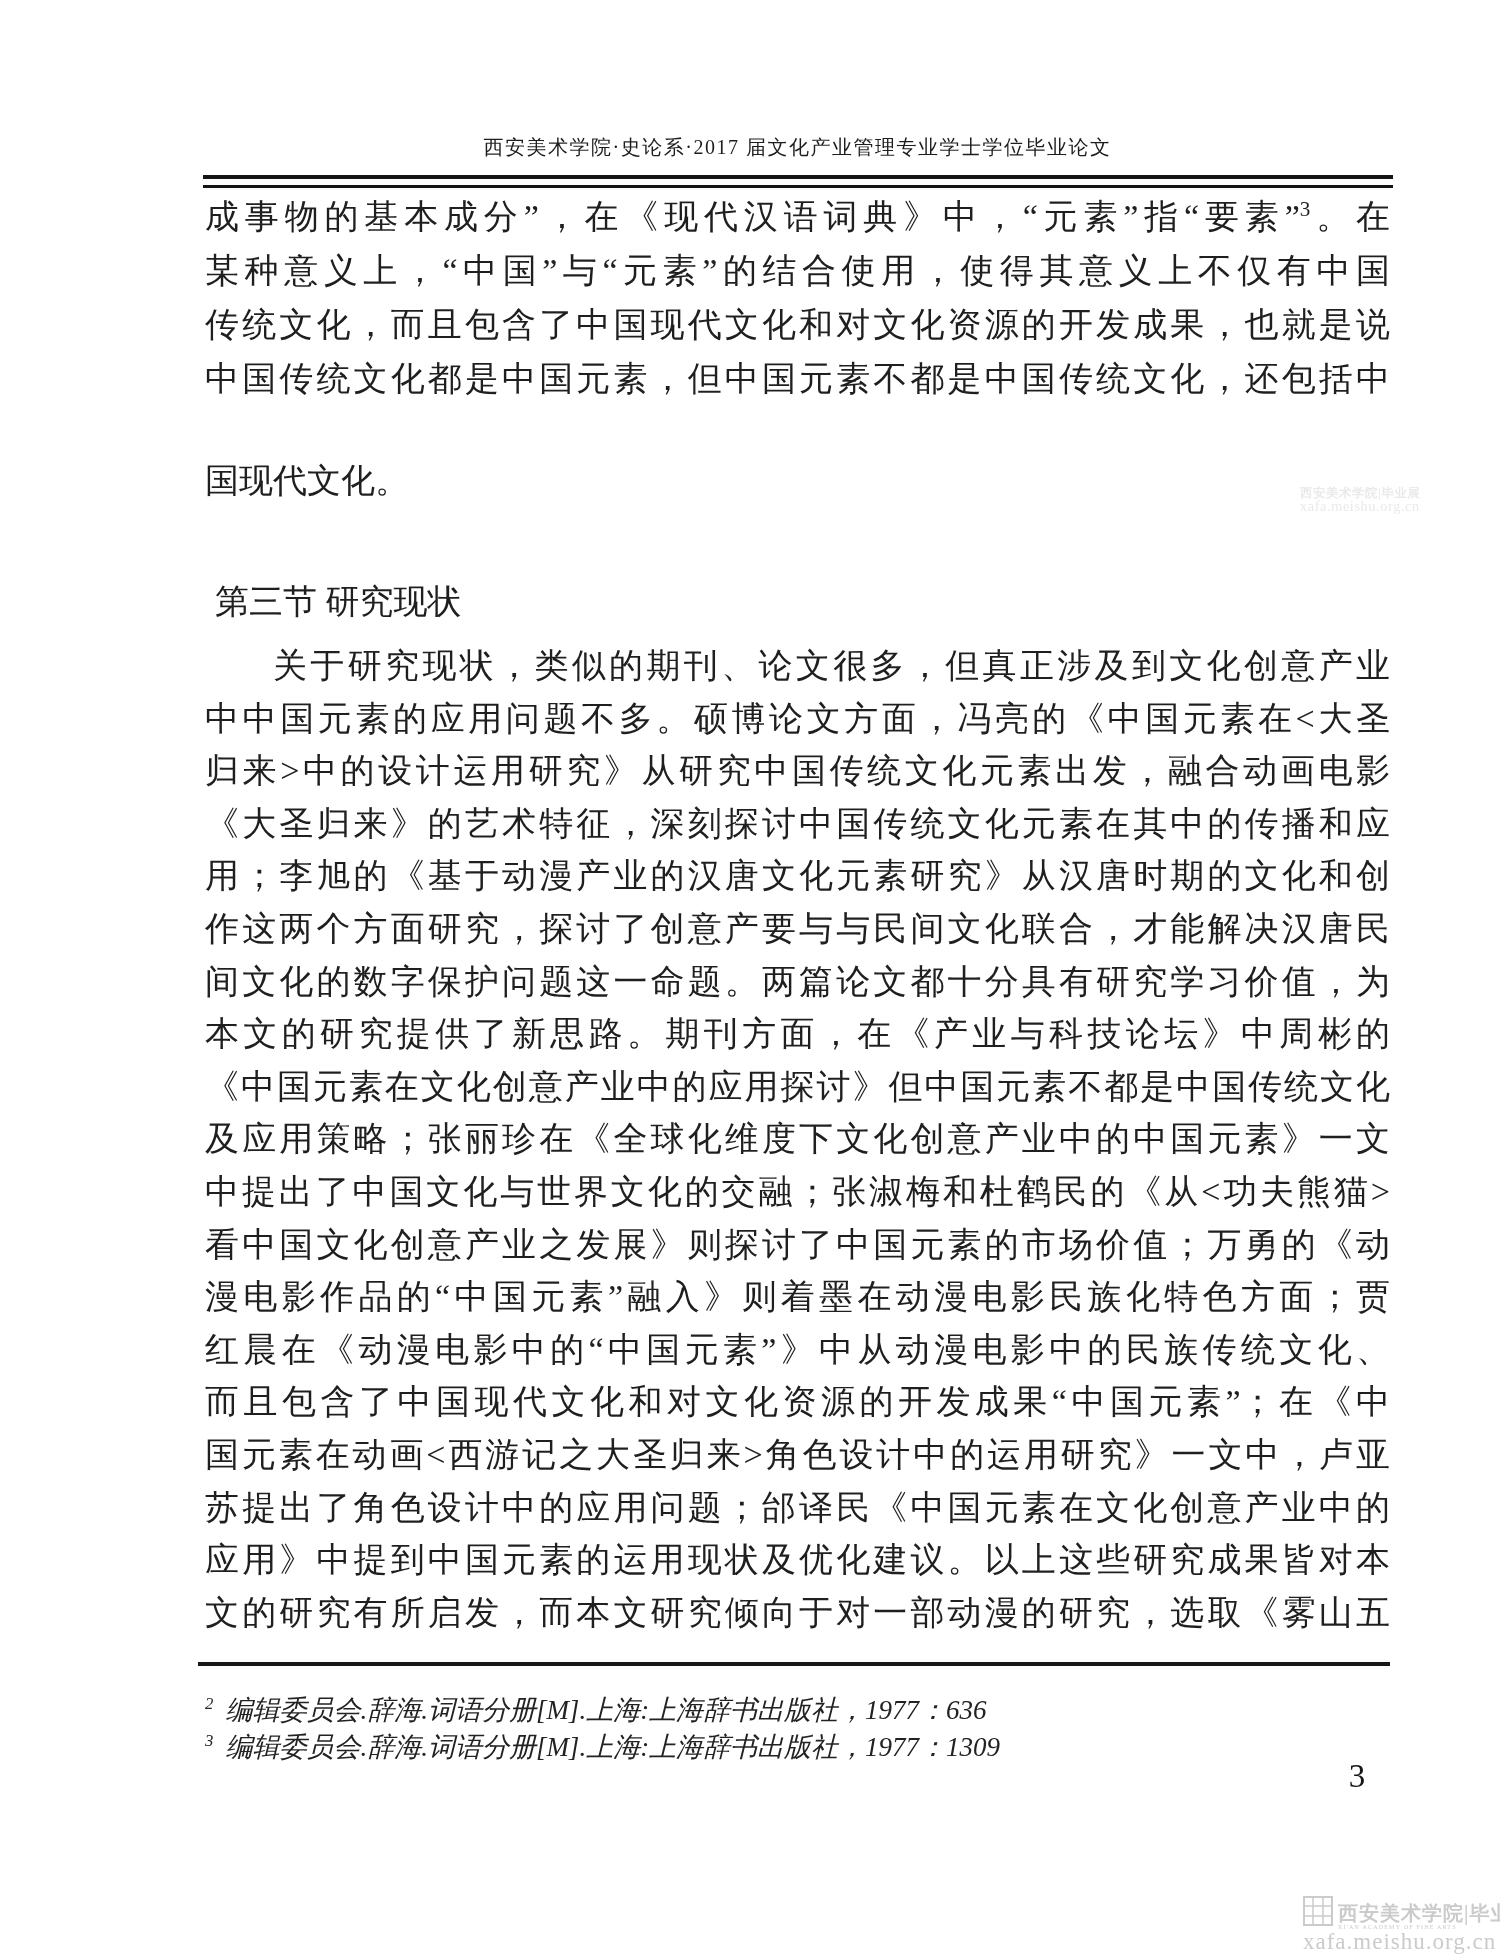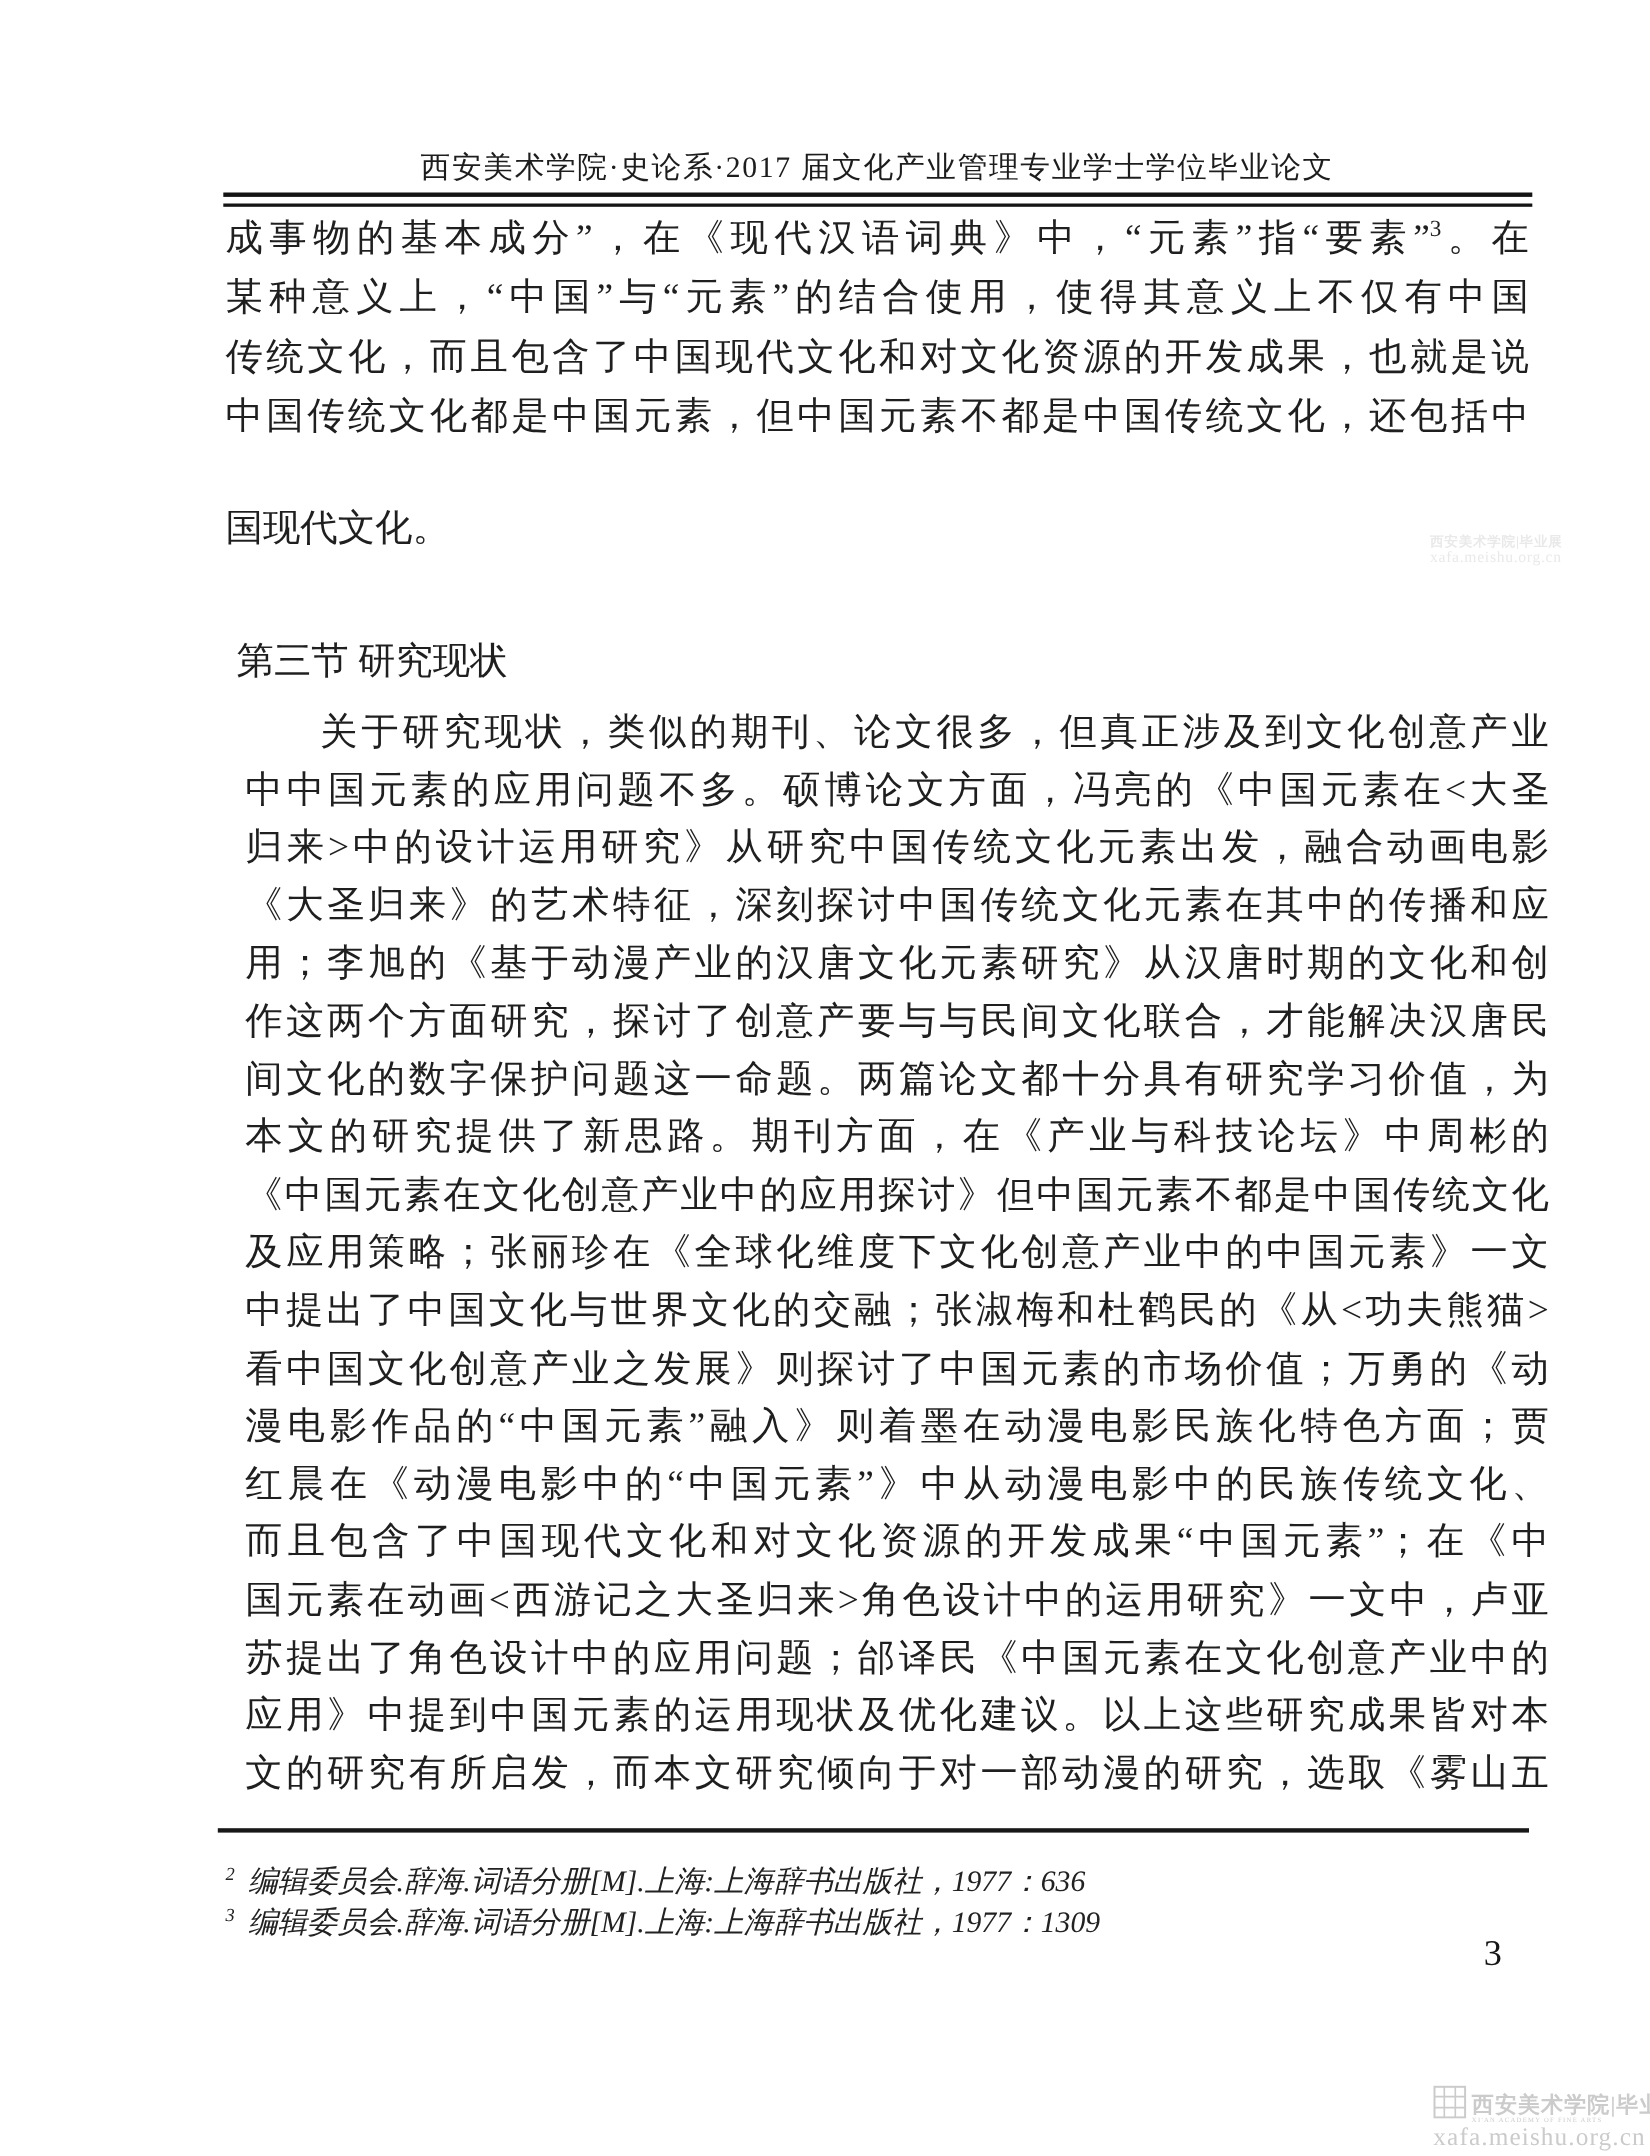--- a/index.html
+++ b/index.html
@@ -7,39 +7,39 @@
     position:relative;
     width:1500px;height:1960px;
     background:#ffffff;
     overflow:hidden;
     font-family:"Liberation Serif","DejaVu Serif",serif;
     color:#1f1f1f;
   }
   .header-title{
     position:absolute;left:205px;width:1185px;top:134px;
     text-align:center;
-    font-size:27px;letter-spacing:1.5px;color:#1d1d1d;
+    font-size:20px;letter-spacing:1.5px;color:#1d1d1d;
     white-space:nowrap;
   }
   .header-rule{
     position:absolute;left:203px;width:1190px;top:175px;
     height:6px;
     border-top:4px solid #141414;
     border-bottom:3px solid #141414;
   }
   .para{position:absolute;left:205px;width:1185px;}
   .line{
     text-align:justify;
     text-align-last:justify;
     text-justify:inter-ideograph;
     white-space:nowrap;
   }
   .para1{top:190px;font-size:34px;line-height:54px;}
   .para1 .lines .line:last-child{text-align-last:left;margin-top:48px;}
-  .para2{top:640px;font-size:34px;line-height:52.6px;margin-left:18px;}
+  .para2{top:640px;font-size:34px;line-height:52.6px;}
   .para2 .line:first-child{text-indent:2em;}
   .section-heading{
     position:absolute;left:205px;top:570px;margin:10px;
     font-size:34px;font-weight:normal;line-height:44px;
     color:#1f1f1f;
   }
   .sup{
     font-size:0.62em;
     vertical-align:super;
     line-height:0;

